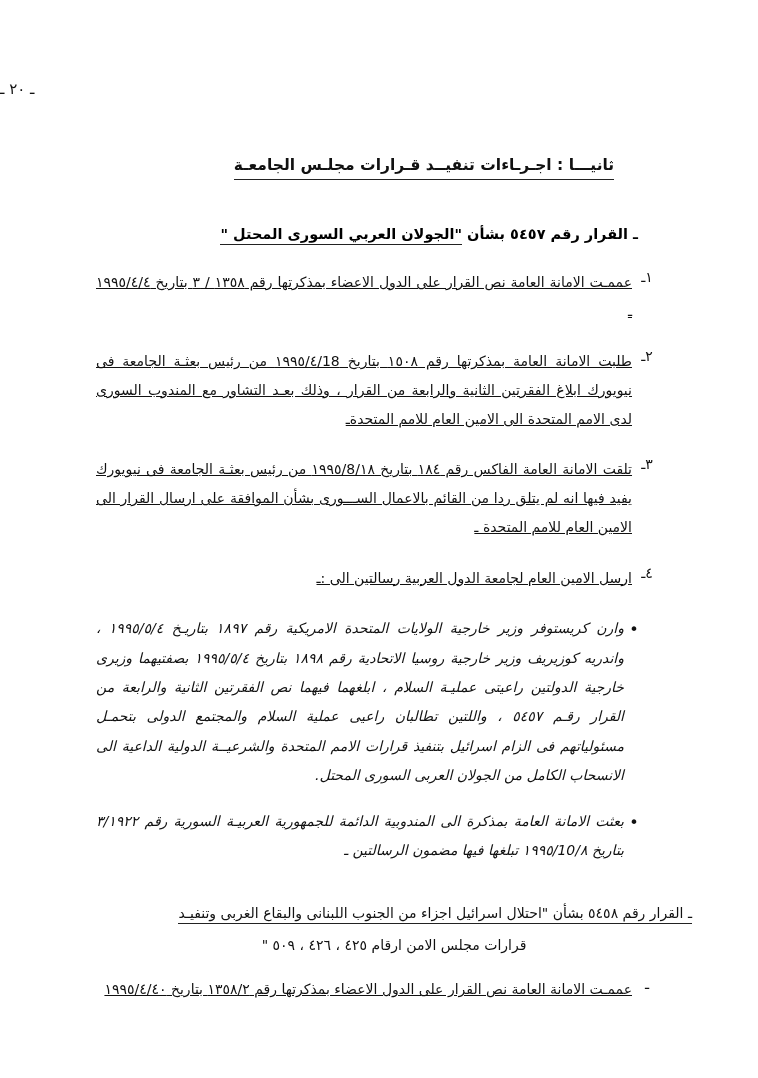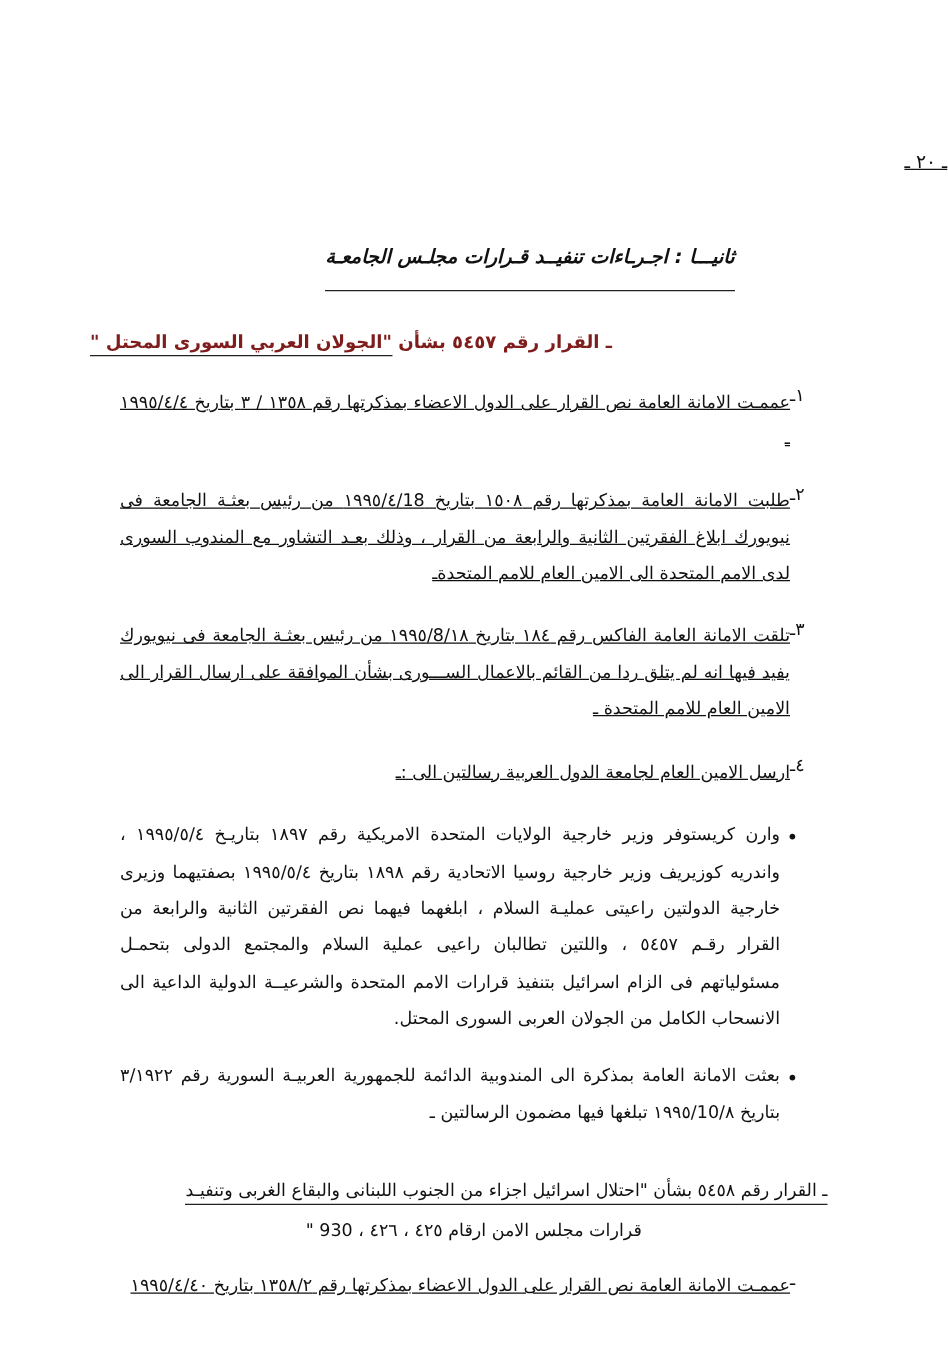--- a/index.html
+++ b/index.html
@@ -16,71 +16,69 @@
     overflow: hidden;
   }
   .page {
     position: relative;
     width: 758px;
     height: 1078px;
     box-sizing: border-box;
     padding: 0;
   }
   .page-number {
-    text-align: right;
+    text-align: left;
     font-size: 15px;
-    margin-top: 120px;
+    margin-top: 80px;
     letter-spacing: 1px;
     color: #111;
-    text-decoration: underline;
   }
   .section-heading {
     margin-top: 58px;
     margin-right: 0;
     margin-left: 90px;
     text-align: center;
     font-size: 15.5px;
     font-weight: bold;
     letter-spacing: 0.5px;
     color: #111;
   }
   .section-heading span.underlined {
     border-bottom: 1.2px solid #222;
-    padding-bottom: 18px;
-    font-style: italic;
+    padding-bottom: 5px;
   }
   .resolution-title {
     margin-top: 52px;
     margin-left: 72px;
     margin-right: 120px;
-    text-align: left;
+    text-align: right;
     font-size: 14.5px;
     font-weight: bold;
-    color: #7f1d1d;
+    color: #000000;
   }
   .resolution-title .underlined {
     border-bottom: 1.2px solid #222;
     padding-bottom: 2px;
   }
   .items {
     margin-top: 26px;
     margin-right: 96px;
     margin-left: 96px;
   }
   .item {
     display: flex;
     flex-direction: row;
     align-items: flex-start;
     margin-bottom: 22px;
   }
   .item-marker {
     flex: 0 0 auto;
     width: 30px;
     font-size: 14px;
-    text-align: left;
+    text-align: center;
     padding-top: 1px;
     color: #111;
   }
   .item-body {
     flex: 1 1 auto;
     font-size: 14px;
     line-height: 2.05;
     text-align: justify;
     text-align-last: right;
     color: #111;
@@ -107,24 +105,25 @@
     text-align: center;
     color: #111;
   }
   .sub-body {
     flex: 1 1 auto;
     font-size: 14px;
     line-height: 2.1;
     text-align: justify;
     text-align-last: right;
     color: #111;
+    font-style: italic;
   }
   .resolution-title2 {
     margin-top: 34px;
-    margin-right: 96px;
+    margin-right: 66px;
     margin-left: 96px;
     font-size: 14px;
     line-height: 2.0;
     text-align: right;
     color: #111;
   }
   .resolution-title2 .underlined {
     border-bottom: 1.2px solid #222;
     padding-bottom: 2px;
   }
@@ -185,21 +184,21 @@
       <div class="sub-item">
         <div class="sub-marker">•</div>
         <div class="sub-body">بعثت الامانة العامة بمذكرة الى المندوبية الدائمة للجمهورية العربيـة السورية رقم ٣/١٩٢٢ بتاريخ ١٩٩٥/10/٨ تبلغها فيها مضمون الرسالتين ـ</div>
       </div>
     </div>
 
   </div>
 
   <div class="resolution-title2">
     <span class="underlined">ـ القرار رقم ٥٤٥٨ بشأن "احتلال اسرائيل اجزاء من الجنوب اللبنانى والبقاع الغربى وتنفيـد</span>
-    <span class="line2">قرارات مجلس الامن ارقام ٤٢٥ ، ٤٢٦ ، 930 "</span>
+    <span class="line2">قرارات مجلس الامن ارقام ٤٢٥ ، ٤٢٦ ، ٥٠٩ "</span>
   </div>
 
   <div class="items2">
     <div class="item">
       <div class="item-marker">ـ</div>
       <div class="item-body">عممـت الامانة العامة نص القرار على الدول الاعضاء بمذكرتها رقم ١٣٥٨/٢ بتاريخ ١٩٩٥/٤/٤٠</div>
     </div>
   </div>
 
 </div>

